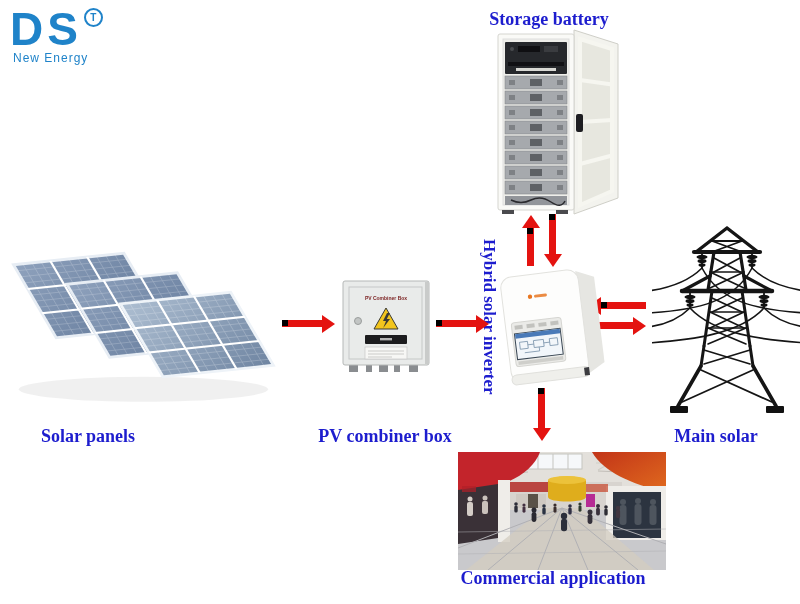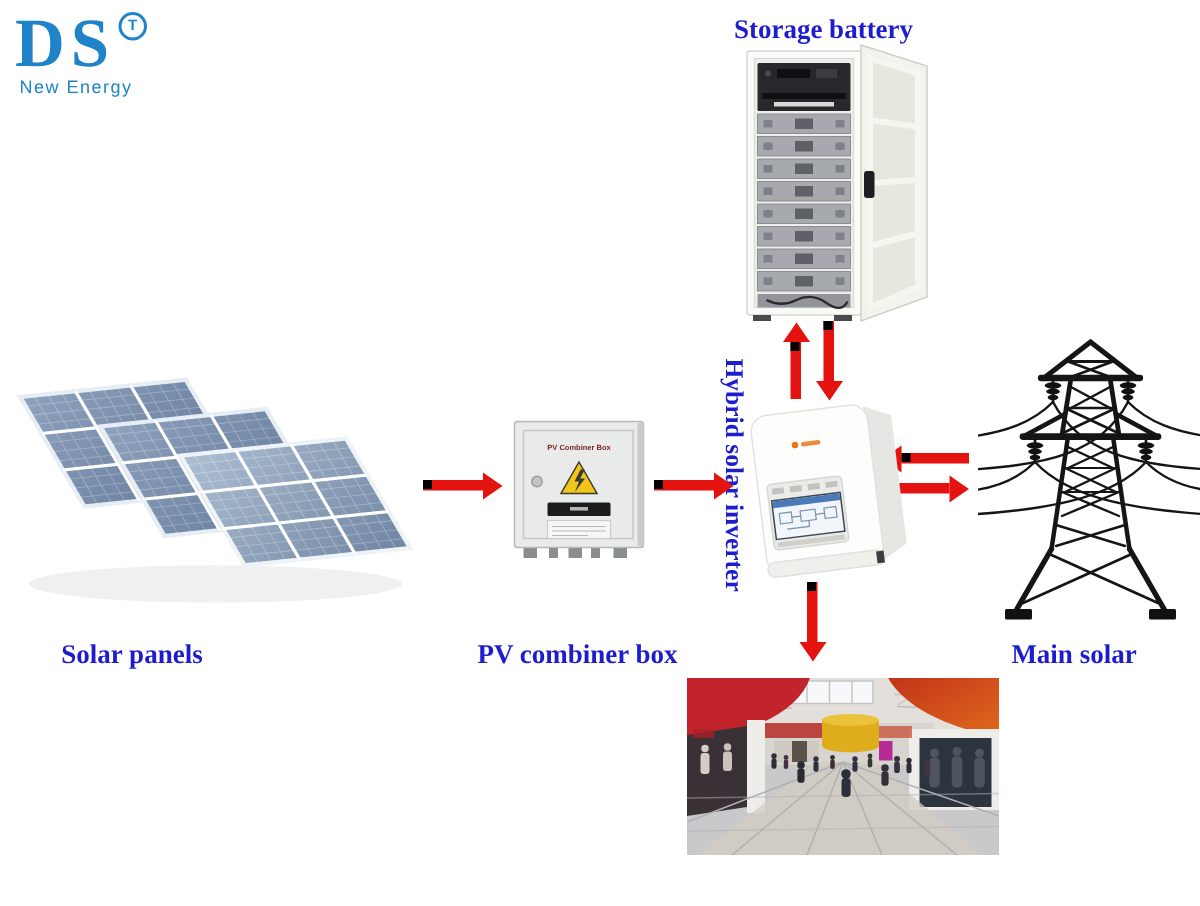--- a/index.html
+++ b/index.html
@@ -7,21 +7,21 @@
     --lblblue:#1d1dce;
     --logoblue:#1f83c9;
   }
   html,body{margin:0;padding:0;background:#fff;}
   #stage{position:relative;width:800px;height:604px;background:#fff;overflow:hidden;
          font-family:"Liberation Sans",sans-serif;}
 
   
   .logo{position:absolute;left:10px;top:4px;}
   .logo-row{display:flex;align-items:flex-start;}
-  .logo-brand{font-family:Liberation Serif, serif;font-weight:bold;font-size:46px;
+  .logo-brand{font-family:Liberation Sans, sans-serif;font-weight:bold;font-size:46px;
               line-height:50px;color:var(--logoblue);letter-spacing:4px;}
   .logo-tm{display:inline-block;width:15px;height:15px;border:2px solid var(--logoblue);
            border-radius:50%;color:var(--logoblue);font-size:10px;font-weight:bold;
            line-height:15px;text-align:center;margin:4px 0 0 2px;}
   .logo-tagline{font-size:12px;color:var(--logoblue);letter-spacing:1px;margin-top:-3px;padding-left:3px;}
 
   
   .lbl{position:absolute;font-family:"Liberation Serif","DejaVu Serif",serif;
        font-weight:bold;font-size:18px;color:var(--lblblue);white-space:nowrap;
        transform:translateX(-50%);}
@@ -54,20 +54,21 @@
       <span class="logo-brand">DS</span>
       <span class="logo-tm">T</span>
     </div>
     <div class="logo-tagline">New Energy</div>
   </div>
 
   <div class="lbl" style="left:88px;top:426px;">Solar panels</div>
   <div class="lbl" style="left:549px;top:9px;">Storage battery</div>
   <div class="lbl" style="left:385px;top:426px;">PV combiner box</div>
   <div class="lbl" style="left:716px;top:426px;">Main solar</div>
+  <div class="lbl" style="left:553px;top:568px;">Commercial application</div>
   <div class="lbl-v" style="left:479px;top:239px;">Hybrid solar inverter</div>
 
   <div class="ar h right" style="left:282px;top:320px;width:40px;"></div>
   <div class="ar h right" style="left:436px;top:320px;width:40px;"></div>
   <div class="ar v up" style="left:527px;top:228px;height:38px;"></div>
   <div class="ar v down" style="left:549px;top:214px;height:40px;"></div>
   <div class="ar h left" style="left:601px;top:302px;width:45px;"></div>
   <div class="ar h right" style="left:588px;top:322px;width:45px;"></div>
   <div class="ar v down" style="left:538px;top:388px;height:40px;"></div>
 

